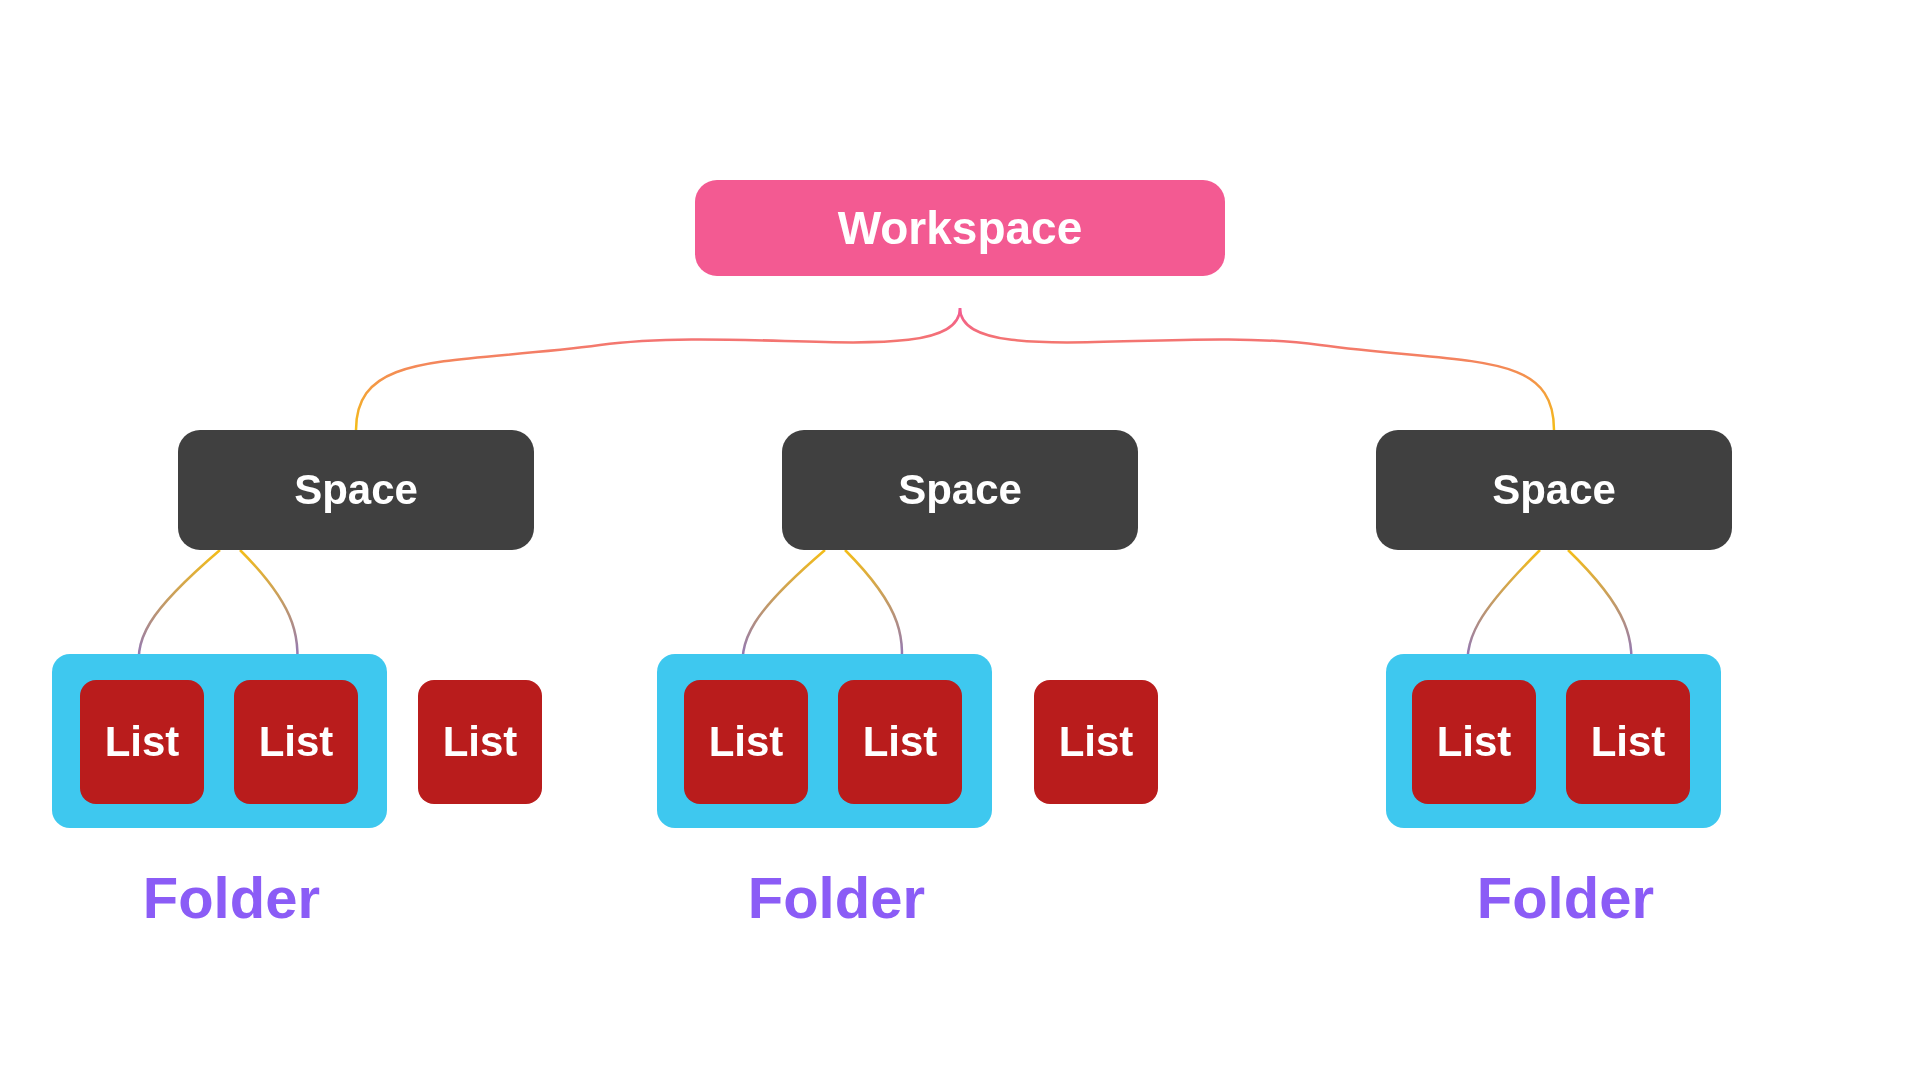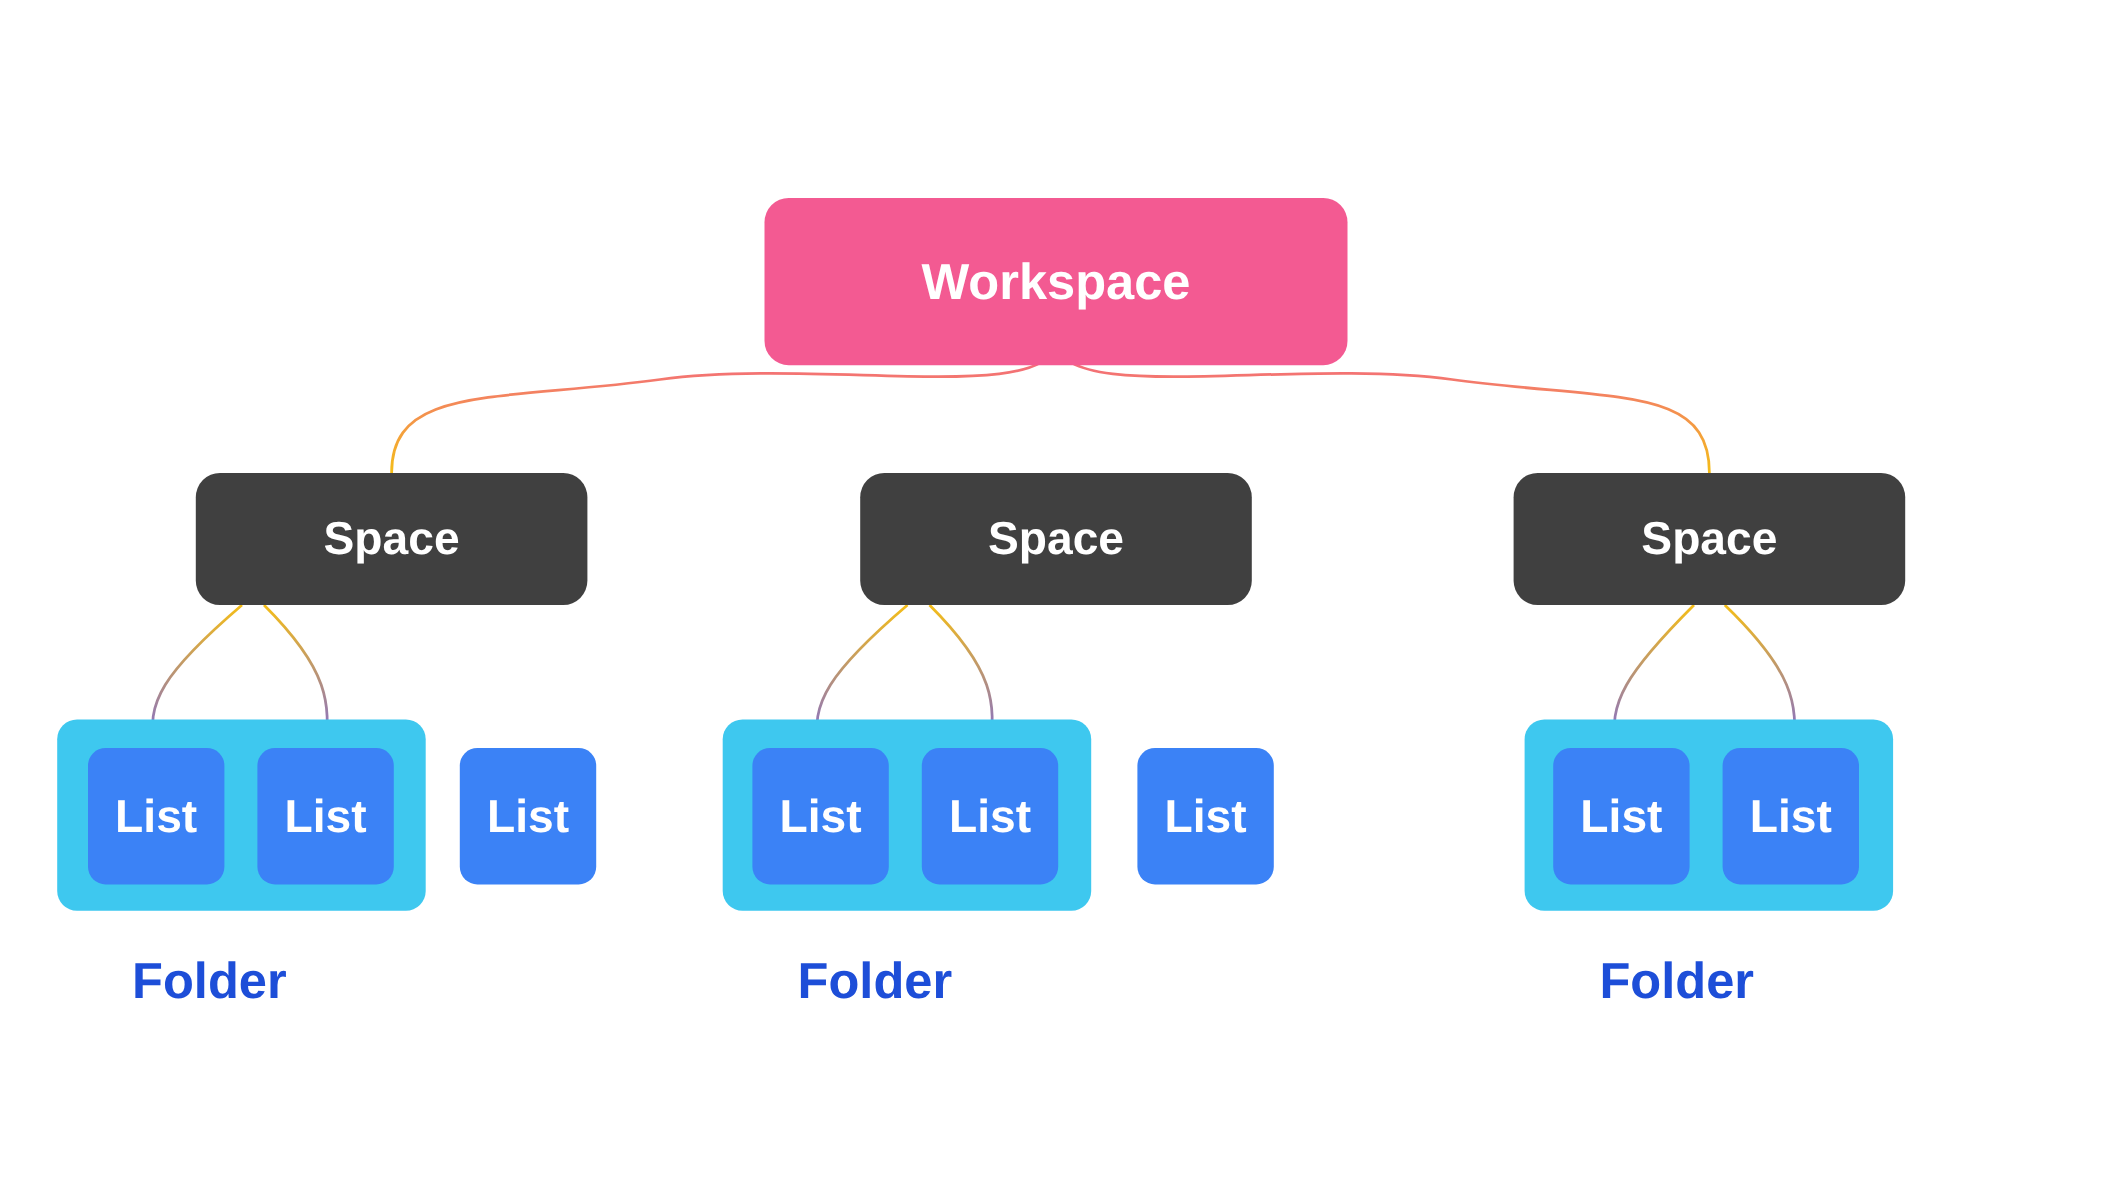--- a/index.html
+++ b/index.html
@@ -33,35 +33,35 @@
     color: #fff;
     font-size: 42px;
   }
   .folder-box {
     position: absolute;
     background: #3ec8ef;
     border-radius: 18px;
   }
   .list {
     position: absolute;
-    background: #3b82f6;
+    background: #b91c1c;
     color: #fff;
     border-radius: 16px;
     display: flex;
     align-items: center;
     justify-content: center;
     font-weight: 800;
     font-size: 42px;
   }
   .folder-label {
     position: absolute;
-    color: #1d4ed8;
+    color: #8b5cf6;
     font-weight: 900;
-    font-size: 46px;
-    text-align: left;
+    font-size: 58px;
+    text-align: right;
   }
   svg.connectors {
     position: absolute;
     inset: 0;
     width: 1920px;
     height: 1080px;
     pointer-events: none;
   }
 </style>
 </head>
@@ -92,21 +92,21 @@
     <path d="M 480 550 L 480 680" fill="none" stroke="url(#grad-yellow-purple)" stroke-width="2.5"></path>
 
     <path d="M 825 550 C 755 610, 735 640, 745 680" fill="none" stroke="url(#grad-yellow-purple)" stroke-width="2.5"></path>
     <path d="M 845 550 C 905 610, 905 640, 900 680" fill="none" stroke="url(#grad-yellow-purple)" stroke-width="2.5"></path>
     <path d="M 1095 550 L 1095 680" fill="none" stroke="url(#grad-yellow-purple)" stroke-width="2.5"></path>
 
     <path d="M 1540 550 C 1480 610, 1460 640, 1470 680" fill="none" stroke="url(#grad-yellow-purple)" stroke-width="2.5"></path>
     <path d="M 1568 550 C 1630 610, 1635 640, 1630 680" fill="none" stroke="url(#grad-yellow-purple)" stroke-width="2.5"></path>
   </svg>
 
-  <div class="node workspace" style="left:695px; top:180px; width:530px; height:152px;">
+  <div class="node workspace" style="left:695px; top:180px; width:530px; height:96px;">
     <span>Workspace</span>
   </div>
 
   <div class="node space" style="left:178px; top:430px; width:356px; height:120px;">
     <span>Space</span>
   </div>
 
   <div class="node space" style="left:782px; top:430px; width:356px; height:120px;">
     <span>Space</span>
   </div>

